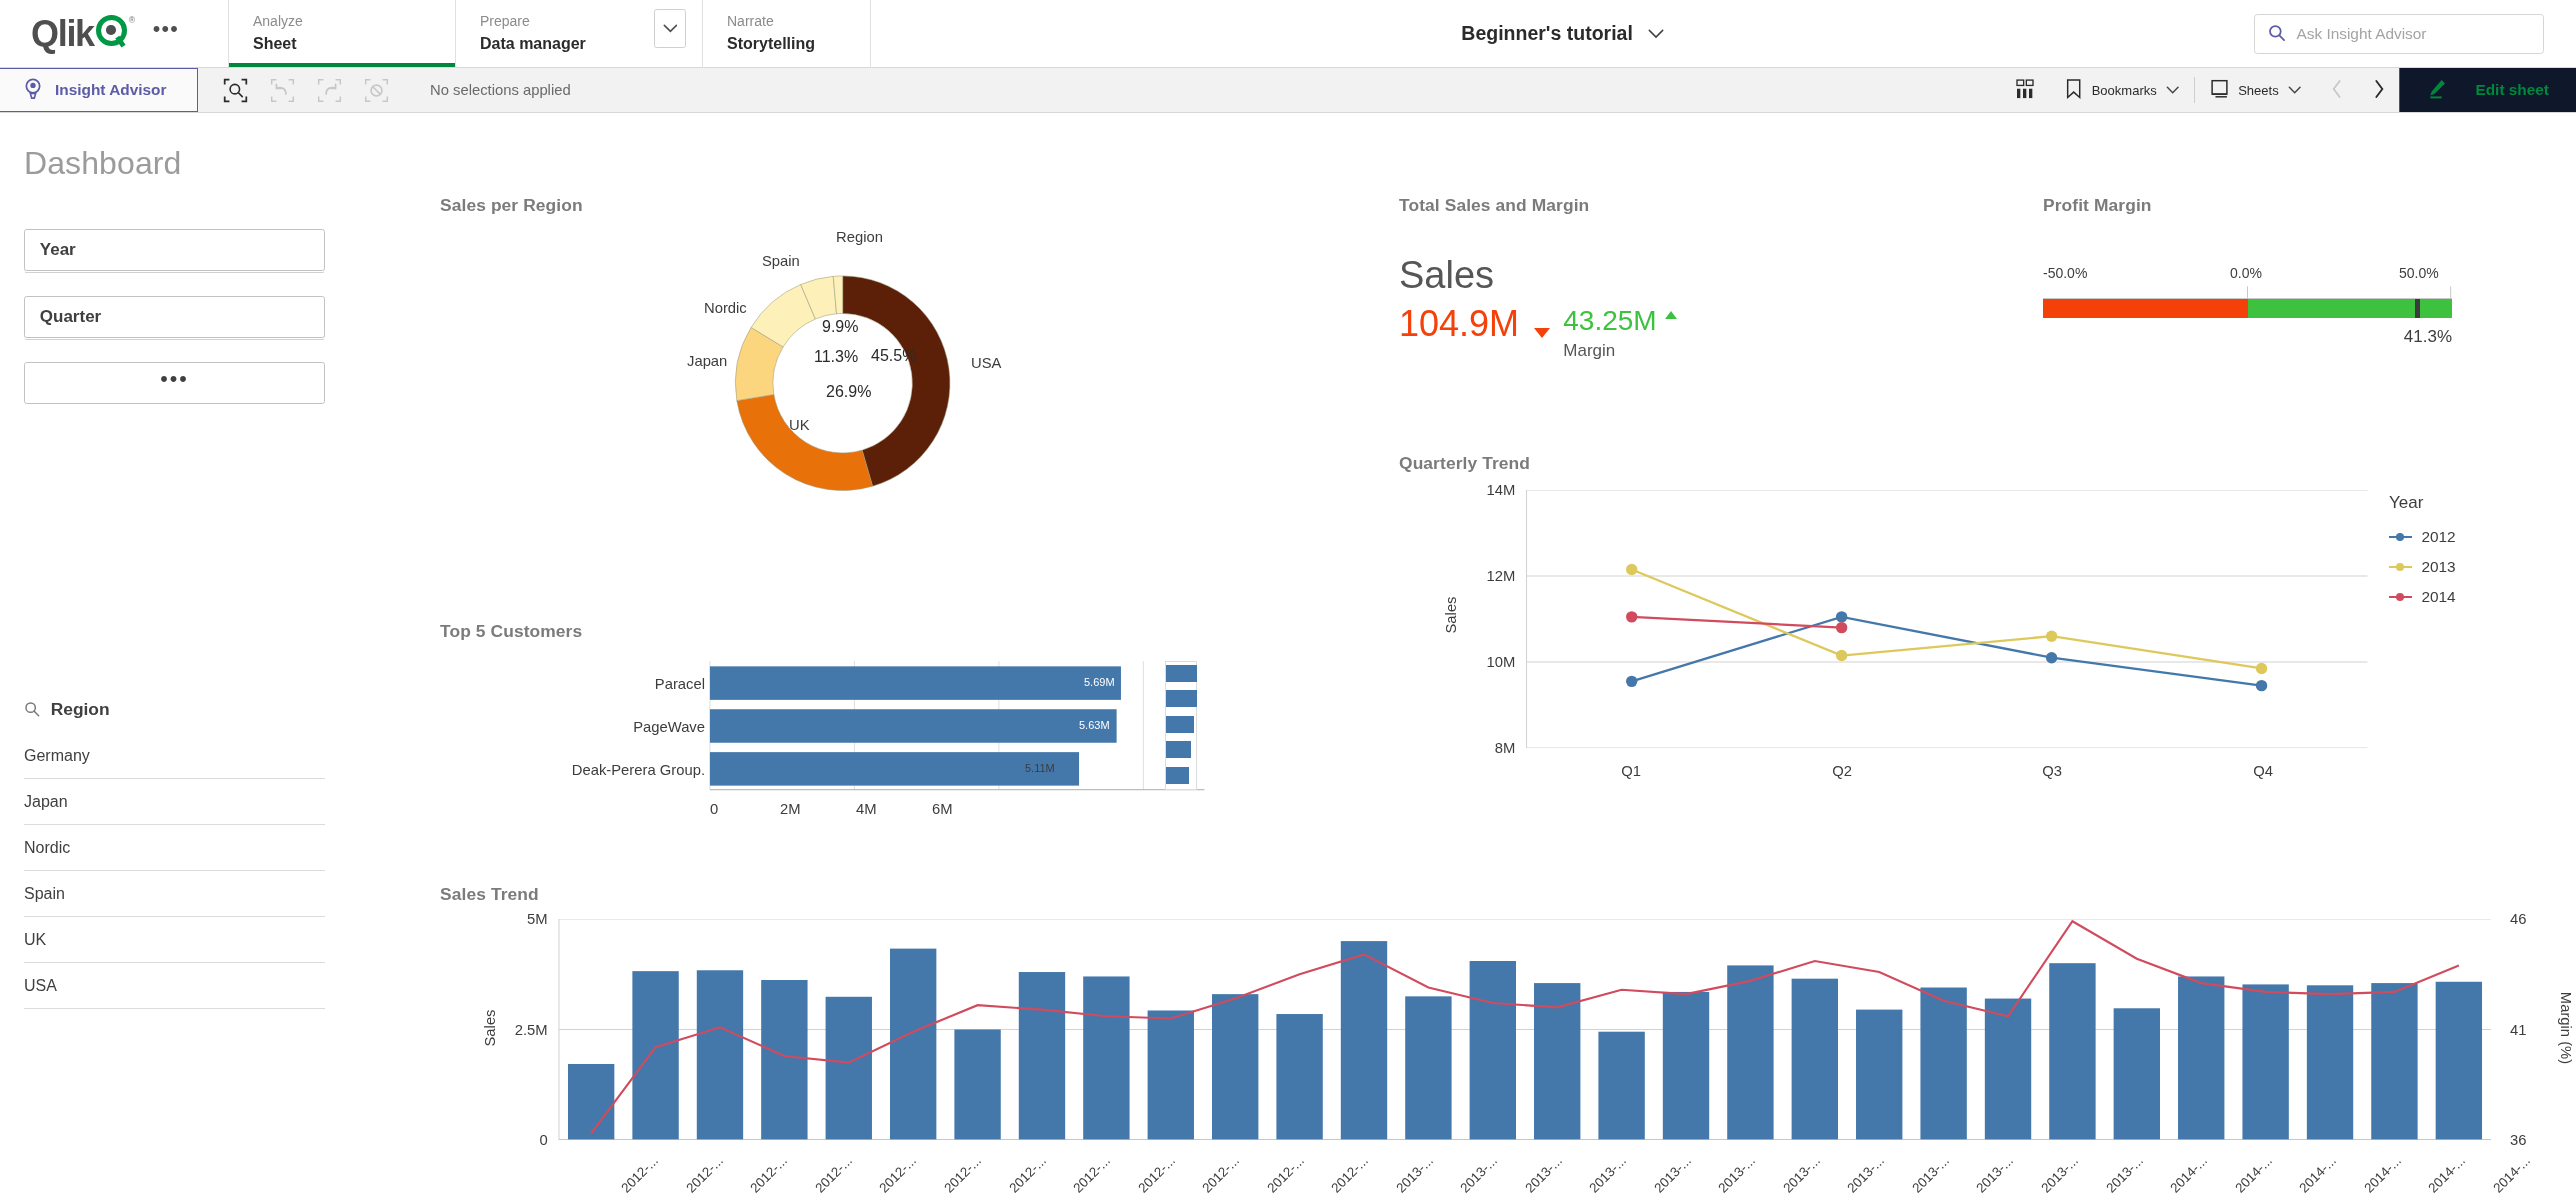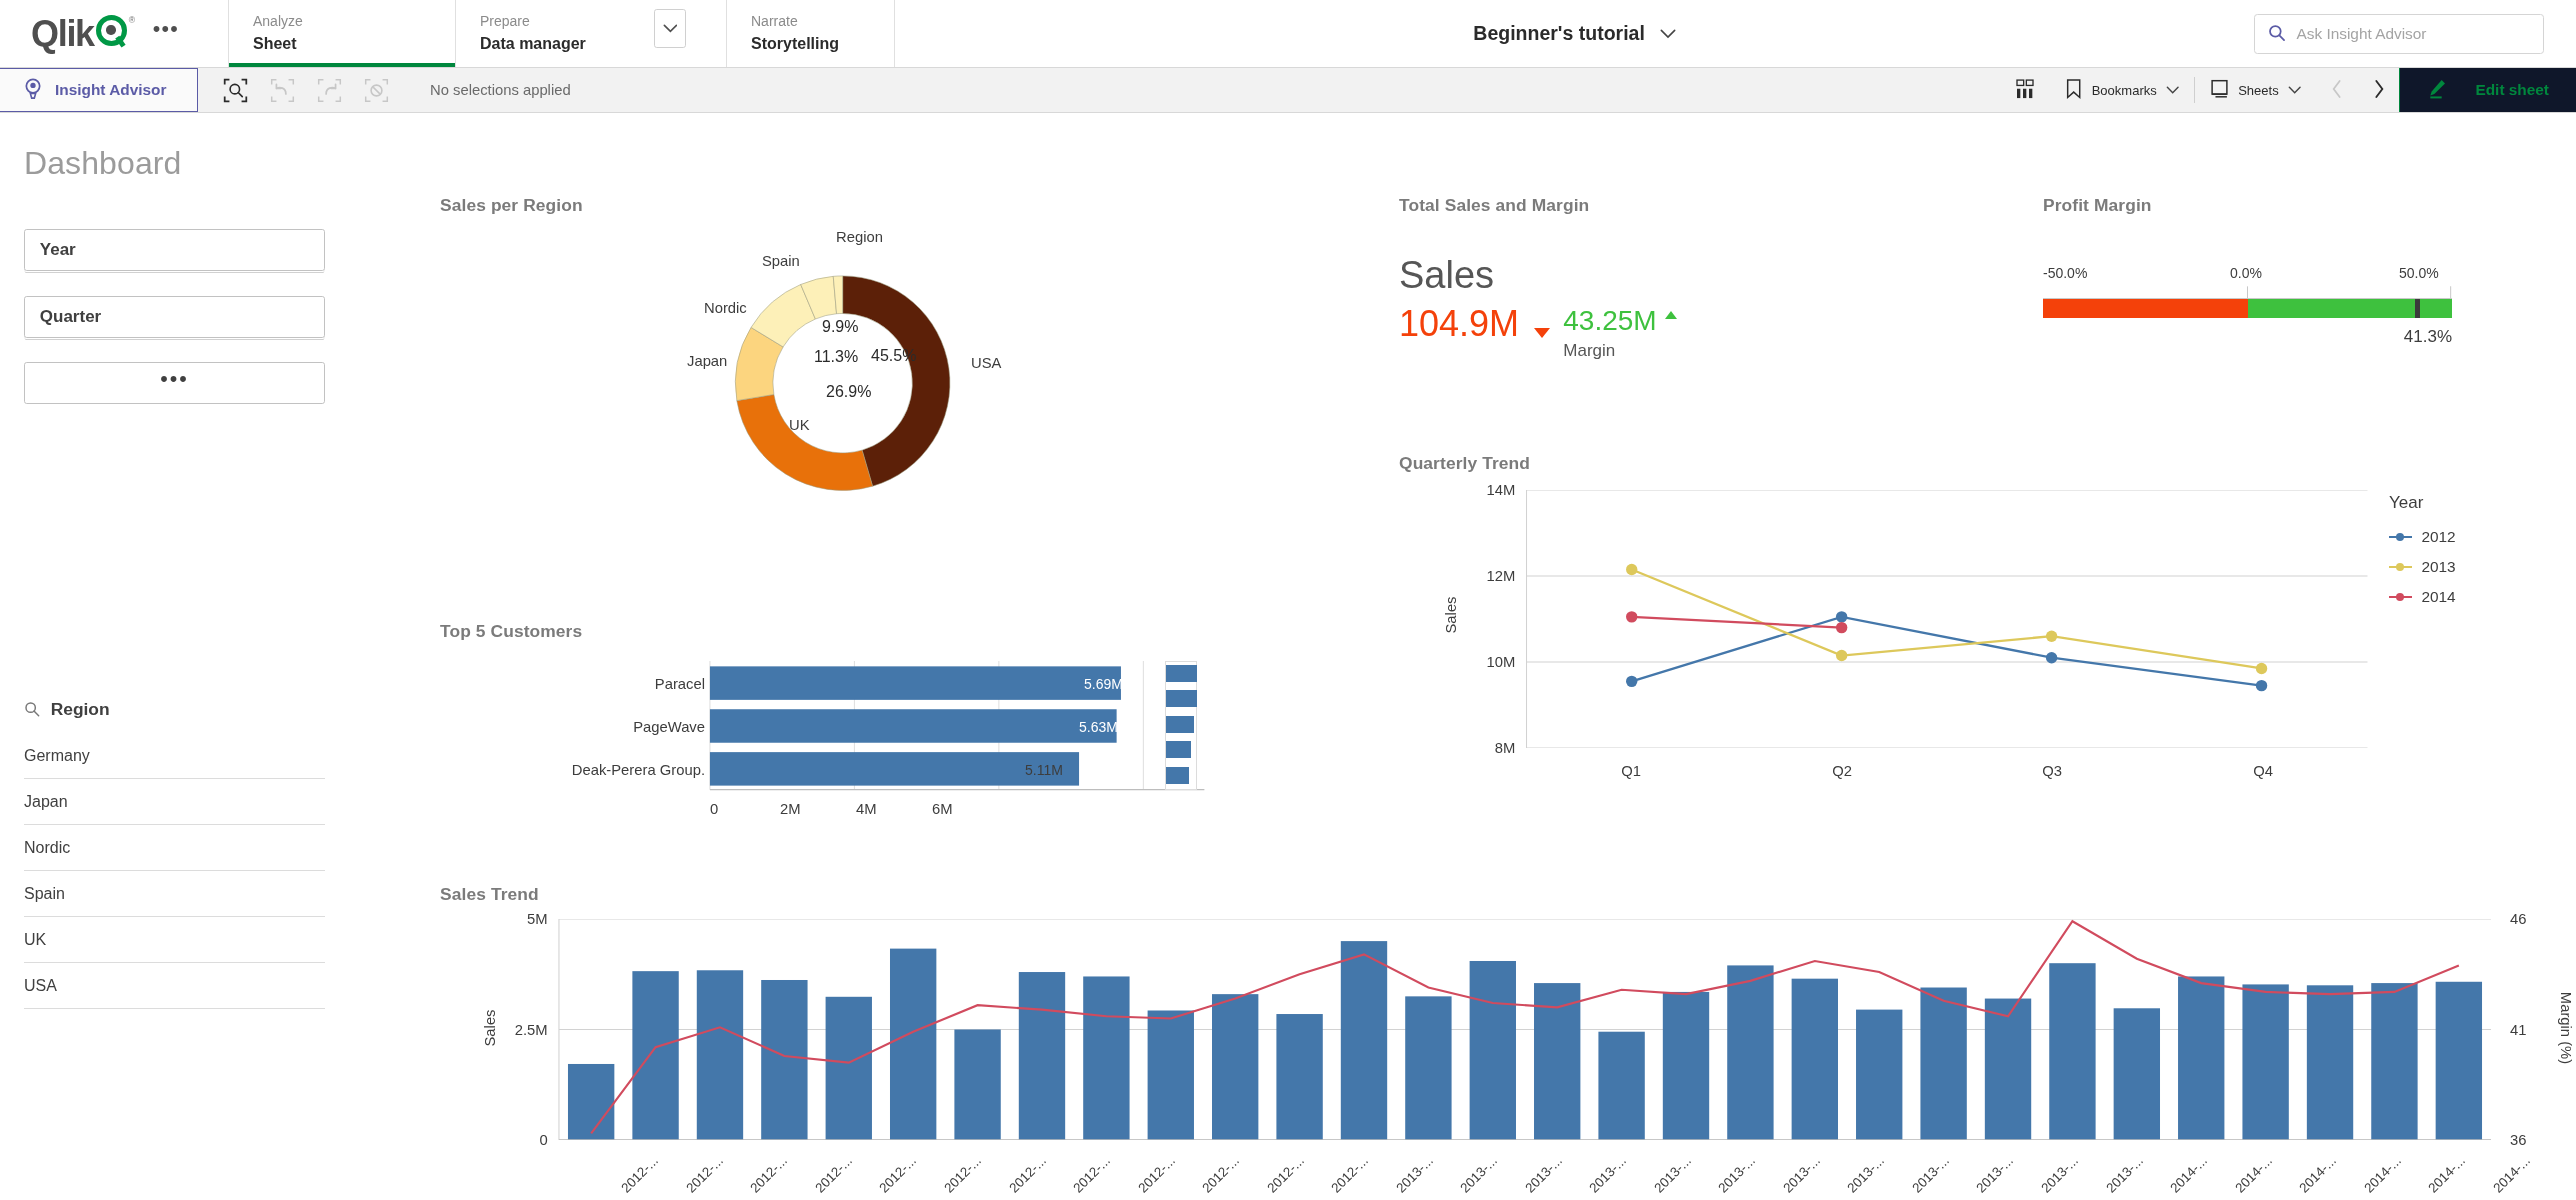--- a/index.html
+++ b/index.html
@@ -43,21 +43,21 @@
     line-height: 0.4; padding-bottom: 9.4px; cursor: pointer;
   }
   .nav-section {
     border-left: 0.7px solid #e0e0e0; padding: 10.7px 0 0 24px; position: relative;
     display: flex; flex-direction: column; justify-content: flex-start;
   }
   .nav-sec-top { font-size: 14px; color: #8b8b8b; line-height: 1.5; }
   .nav-sec-bot { font-size: 16px; color: #2b2b2b; font-weight: bold; line-height: 1.45; }
   #nav-prepare { width: 247px; }
   #nav-analyze { width: 227px; }
-  #nav-narrate { width: 168px; margin-left: 24px; }
+  #nav-narrate { width: 168px; }
   .nav-active-bar {
     position: absolute; left: 0; bottom: 0; height: 4px; width: 100%;
     background: #00873d;
   }
   .nav-caret-box {
     position: absolute; right: 16px; top: 9.4px; width: 32px; height: 39px;
     border: 0.7px solid #d0d0d0; border-radius: 2.7px;
     display: flex; align-items: center; justify-content: center;
     font-size: 14.8px; color: #4f4f4f; cursor: pointer;
   }
@@ -148,21 +148,21 @@
   
   #panel-sales-region { left: 440px; top: 195px; width: 926px; height: 409px; }
   #donut-wrap { position: absolute; left: 228px; top: 34px; width: 470px; height: 362px; }
   .donut-dim-label { position: absolute; font-size: 14.8px; color: #3d3d3d; }
   .donut-pct { position: absolute; font-size: 16px; color: #2b2b2b; }
 
   
   #panel-top5 { left: 440px; top: 621px; width: 926px; height: 242px; }
   #top5-plot { position: absolute; left: 0; top: 40px; width: 926px; height: 201px; }
   .bar-cat-label { position: absolute; font-size: 14.8px; color: #3d3d3d; text-align: right; }
-  .hbar-val { position: absolute; font-size: 14px; color: #fff; }
+  .hbar-val { position: absolute; font-size: 11px; color: #fff; }
   .hbar-val.dark { color: #3d3d3d; }
   .x-tick { position: absolute; font-size: 14.8px; color: #3d3d3d; }
   #top5-minimap {
     position: absolute; left: 725px; top: 0px; width: 32px; height: 129px;
     background: #fff; border: 0.7px solid #dcdcdc;
   }
   #top5-minimap .mm-bar { position: absolute; background: #4477aa; height: 17.4px; left: 0; }
 
   
   #panel-sales-trend { left: 440px; top: 884px; width: 2136px; height: 316px; }

